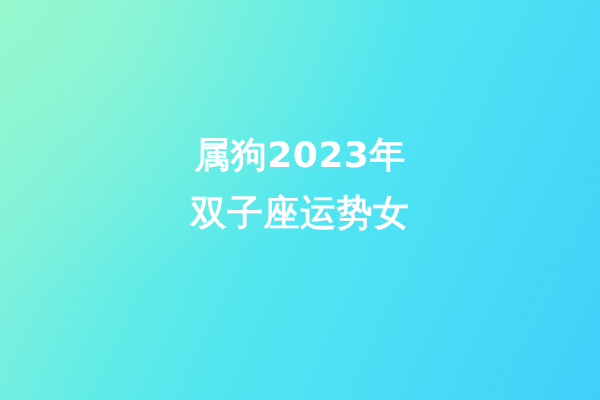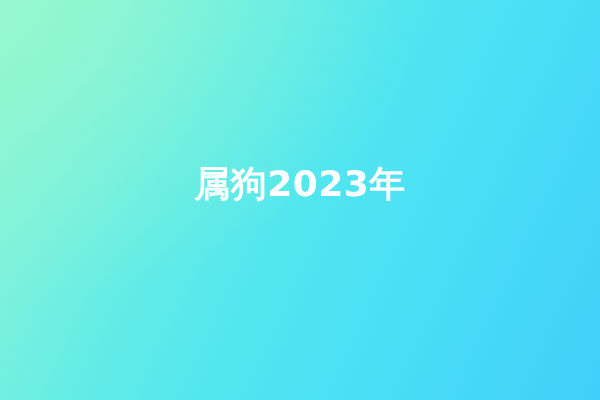--- a/index.html
+++ b/index.html
@@ -77,16 +77,17 @@
 </style>
 </head>
 <body>
 
 <div class="banner">
 
   <div class="title-block">
 
     <span class="title-line">属狗2023年</span>
 
+    <span class="title-line">双子座运势女</span>
 
   </div>
 
 </div>
 
 </body></html>

